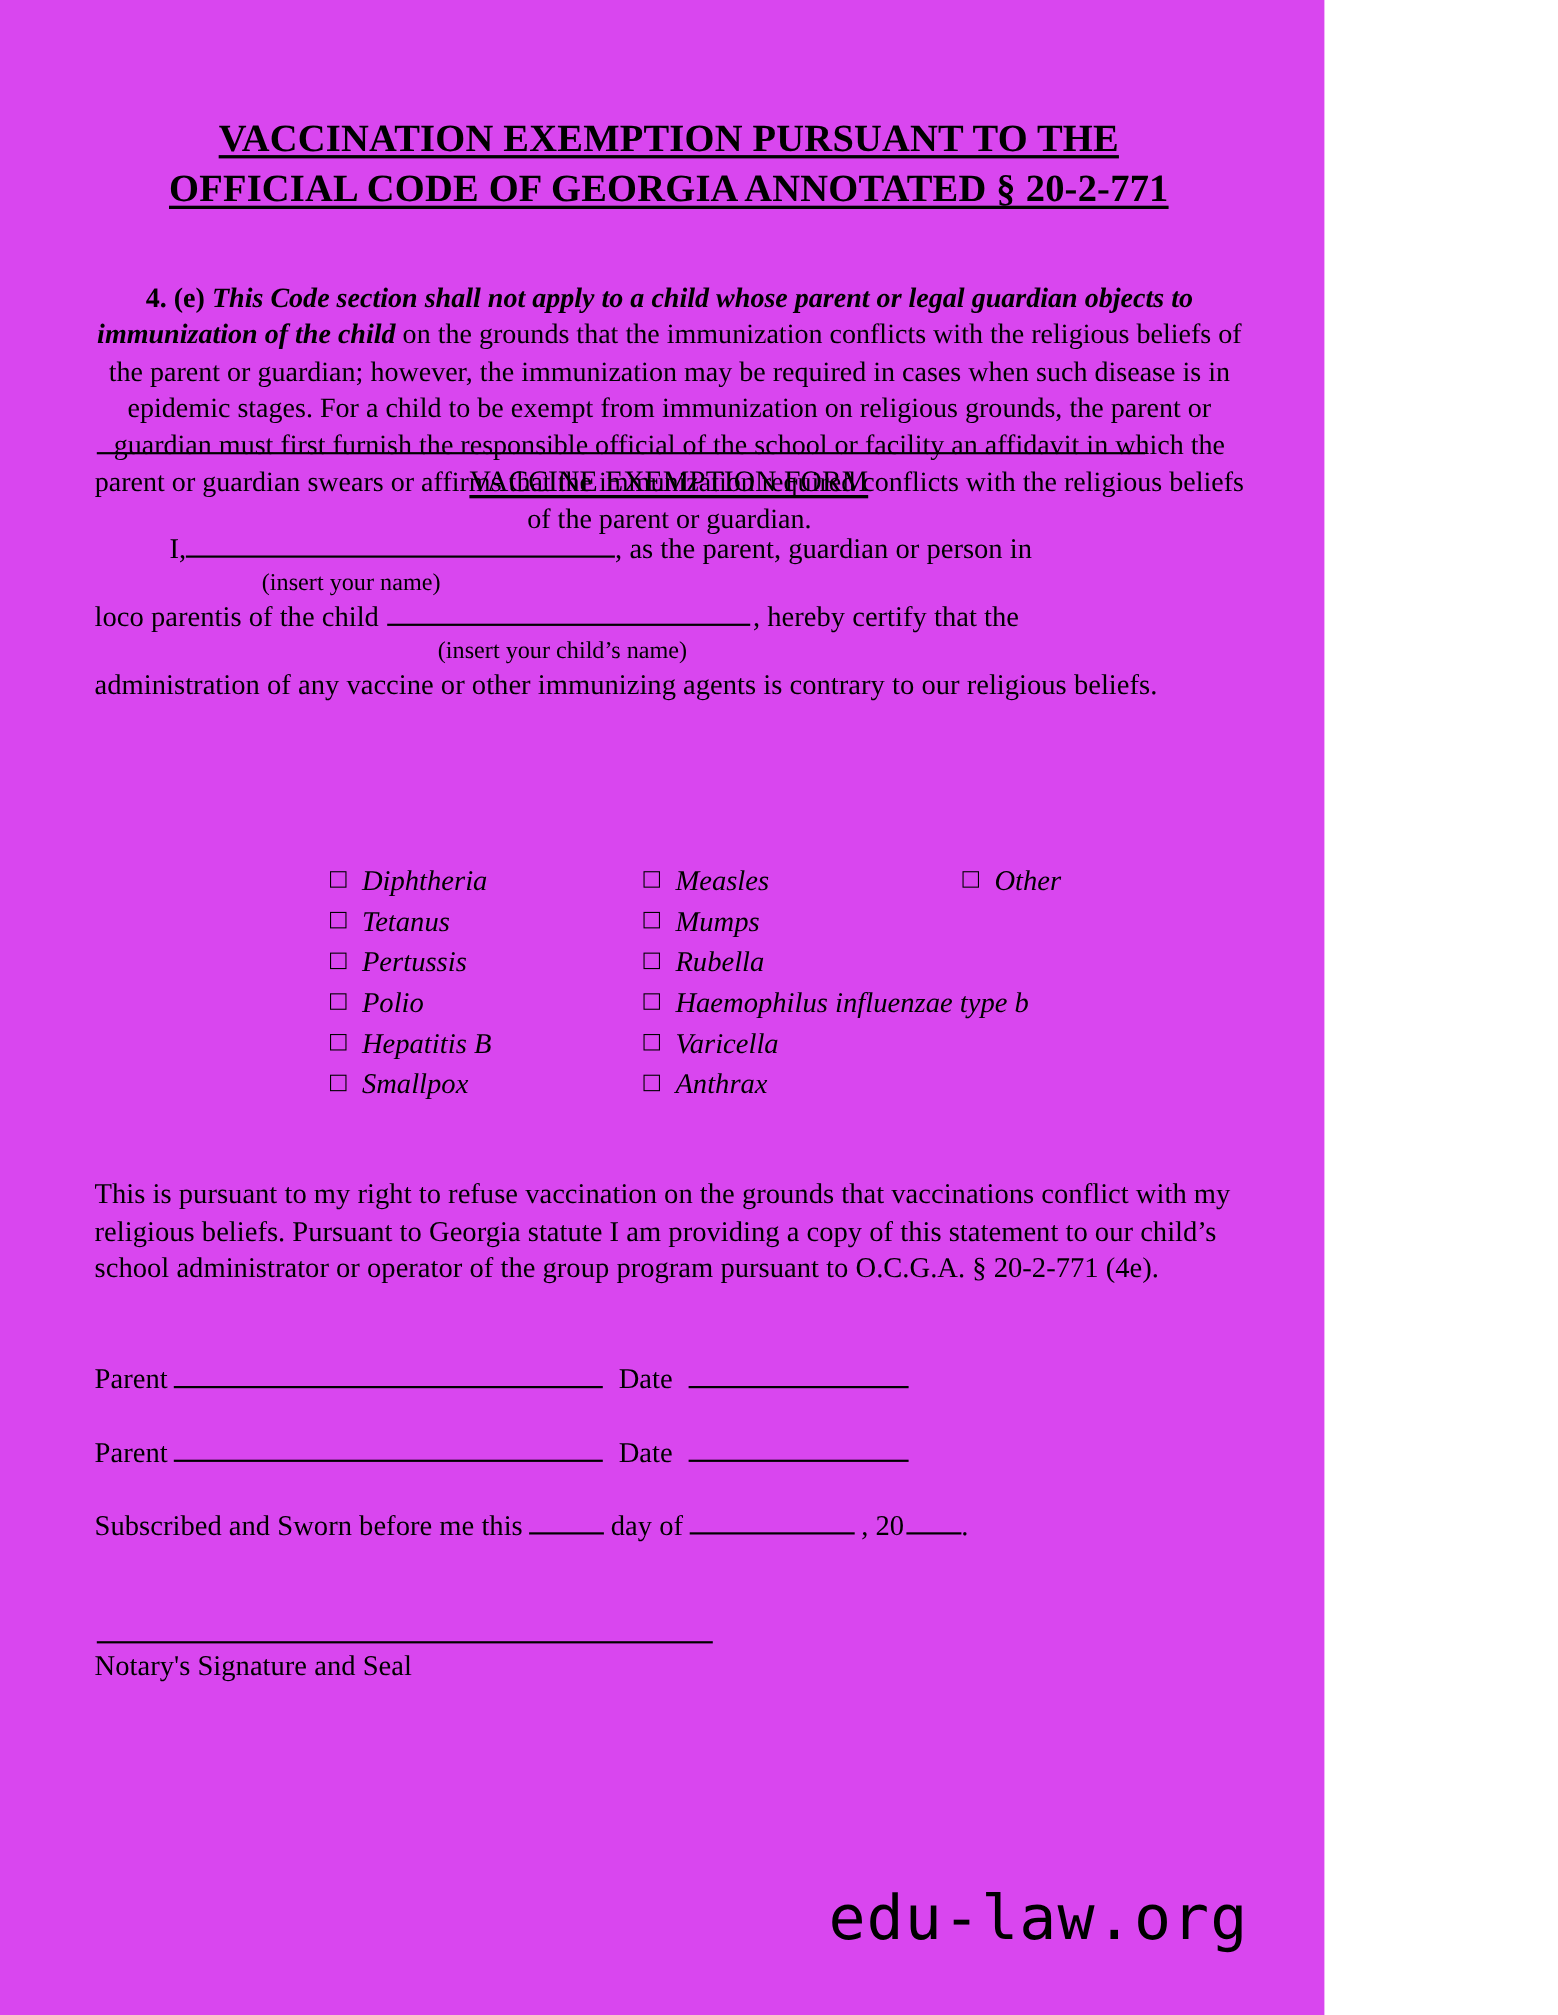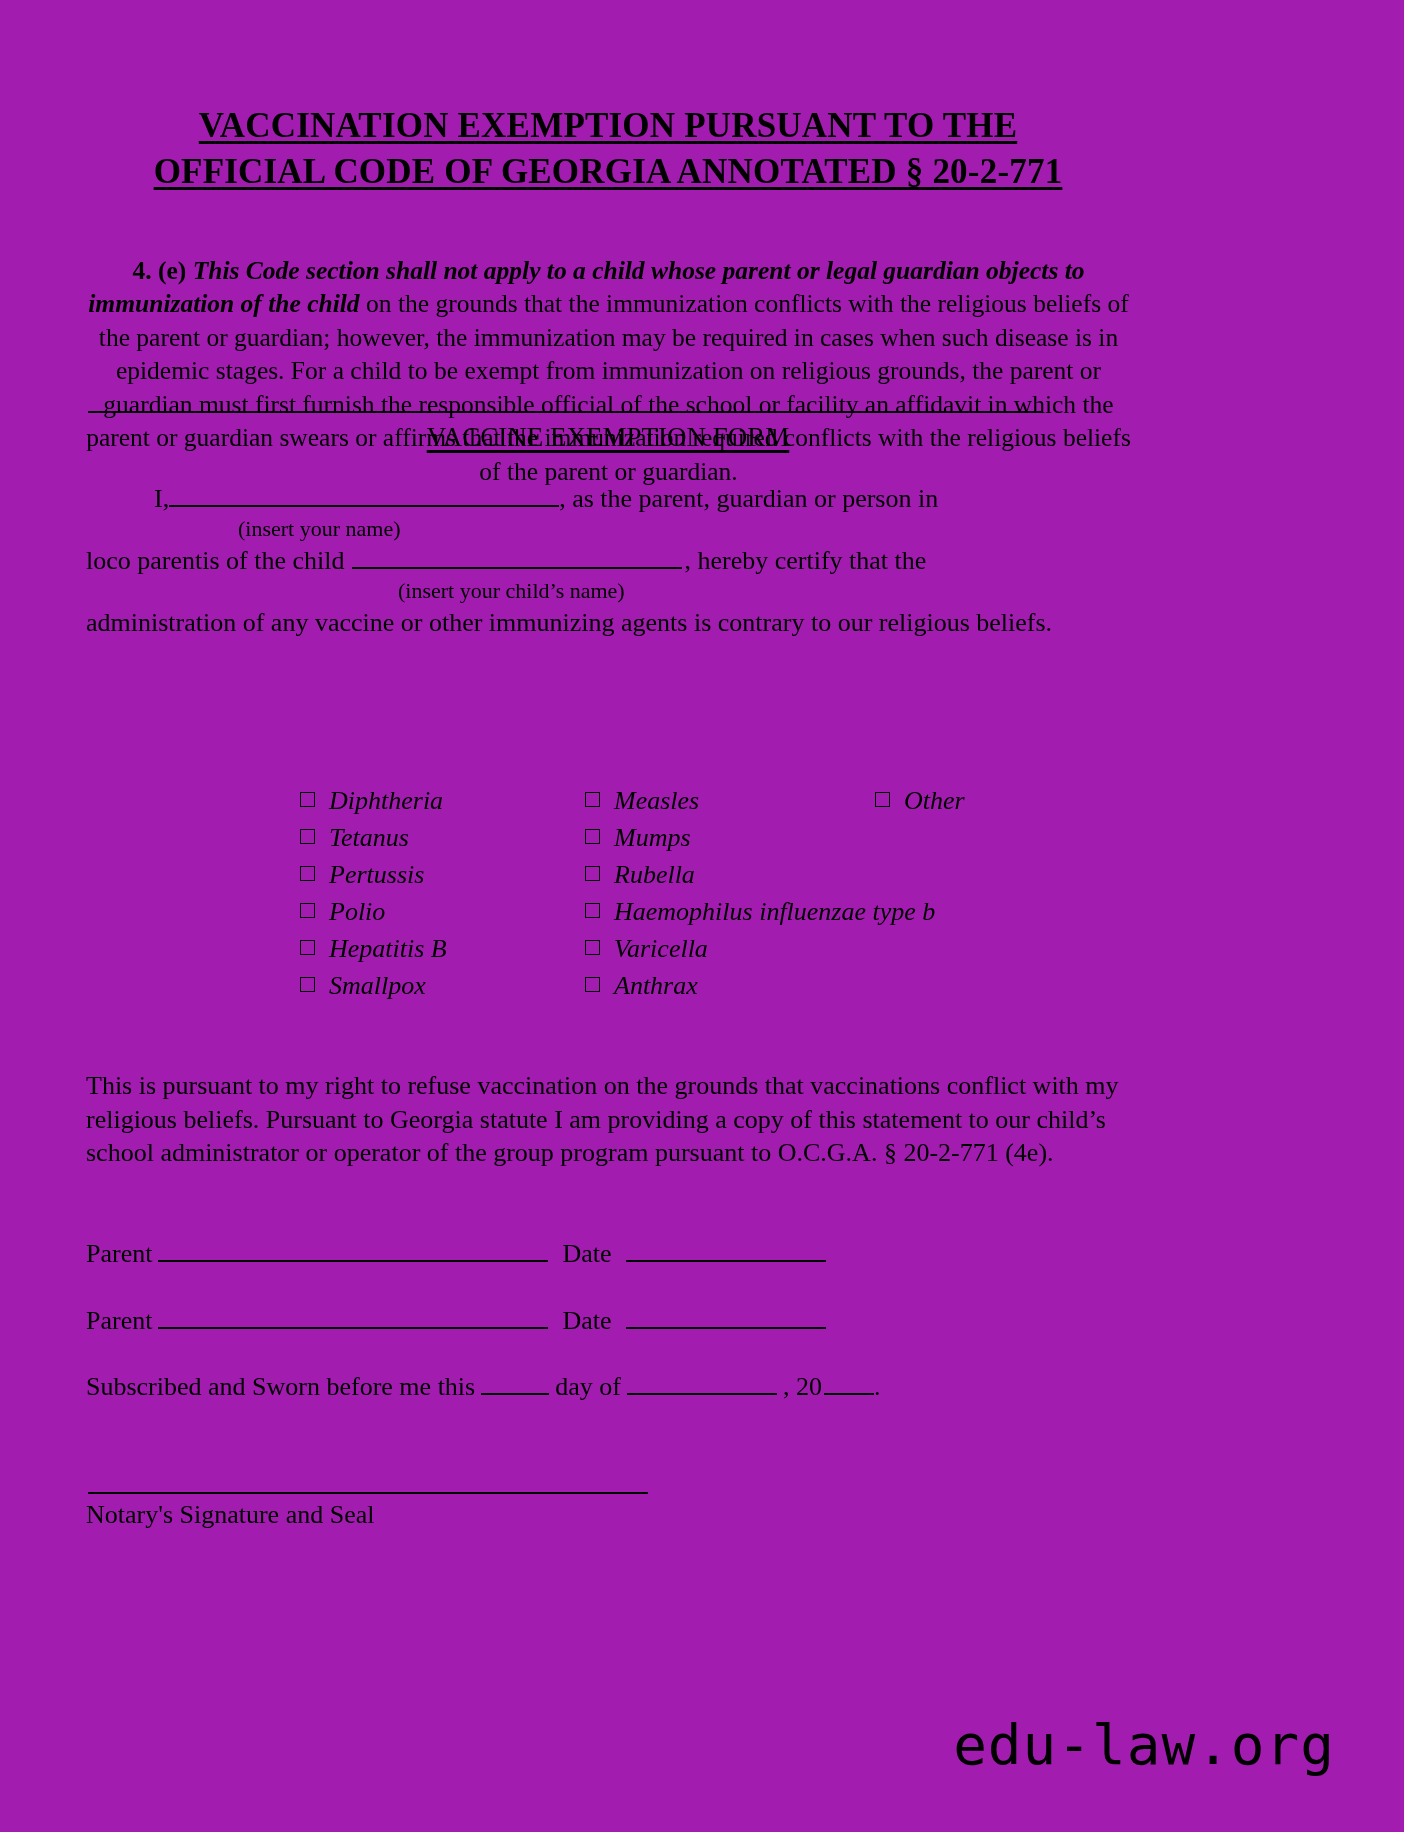--- a/index.html
+++ b/index.html
@@ -12,23 +12,23 @@
     height: 1832px;
     font-family: "Liberation Serif", "DejaVu Serif", serif;
     color: #000000;
     position: relative;
     overflow: hidden;
   }
 
   .page {
     position: absolute;
     left: 0; top: 0;
-    width: 1404px;
+    width: 1204px;
     height: 1832px;
-    background: #a21caf;
+    background: #d946ef;
   }
 
   
   .doc-title {
     position: absolute;
     left: 88px;
     top: 103px;
     width: 1040px;
     text-align: center;
     font-weight: bold;

